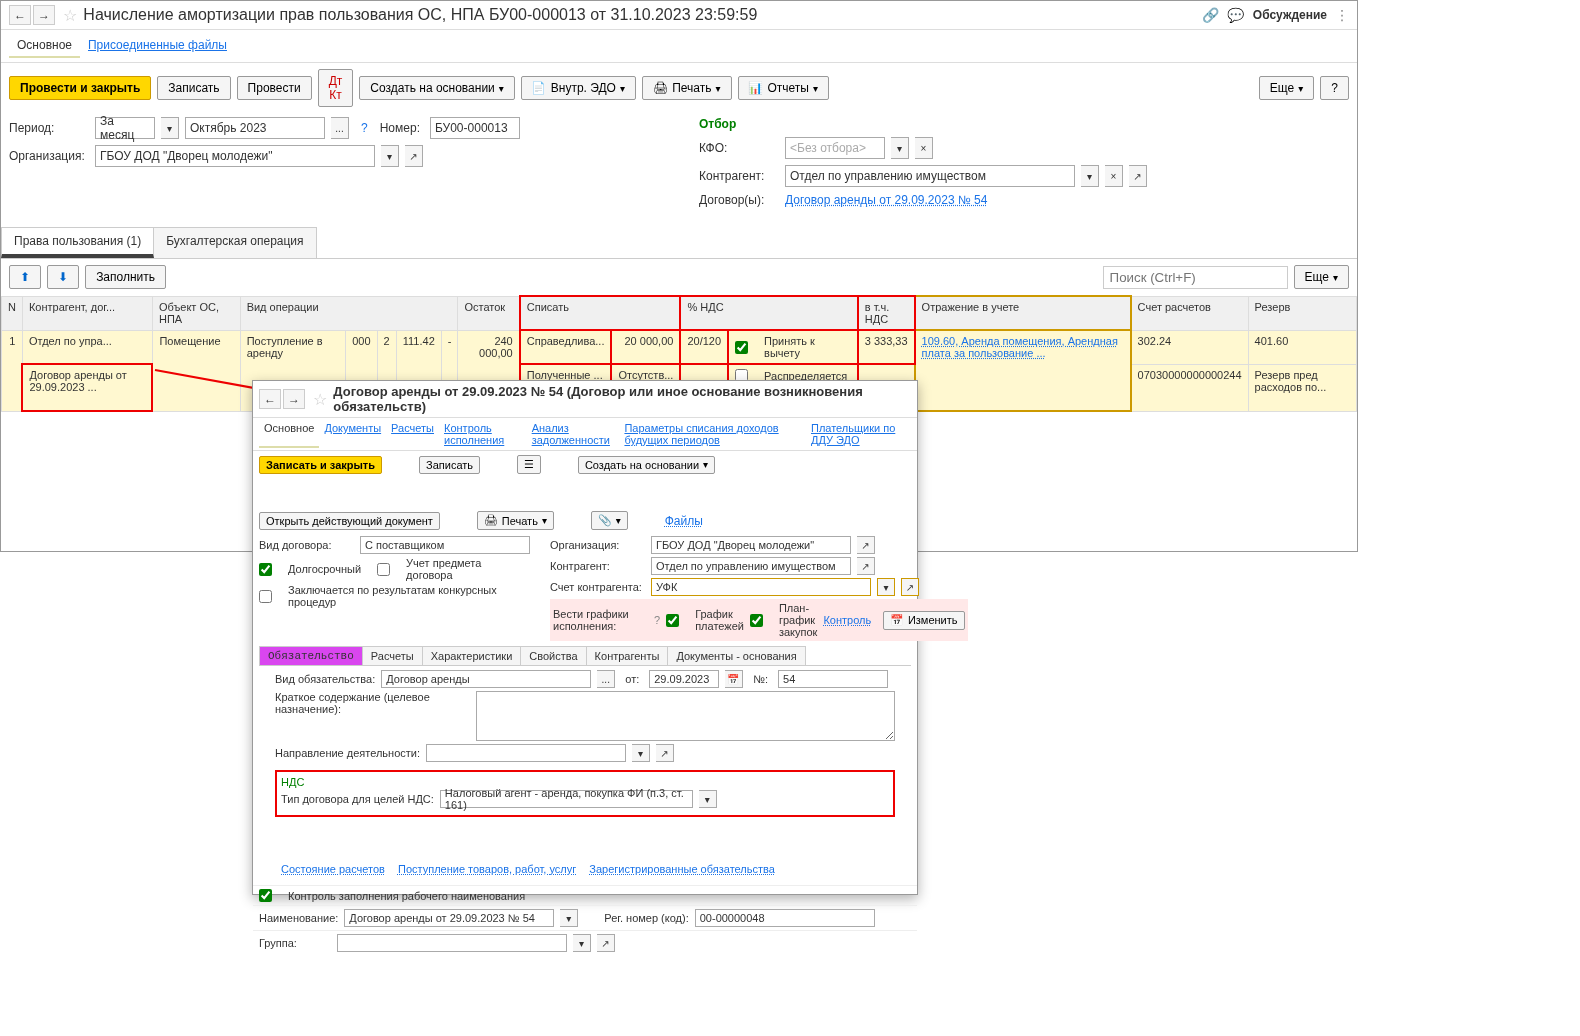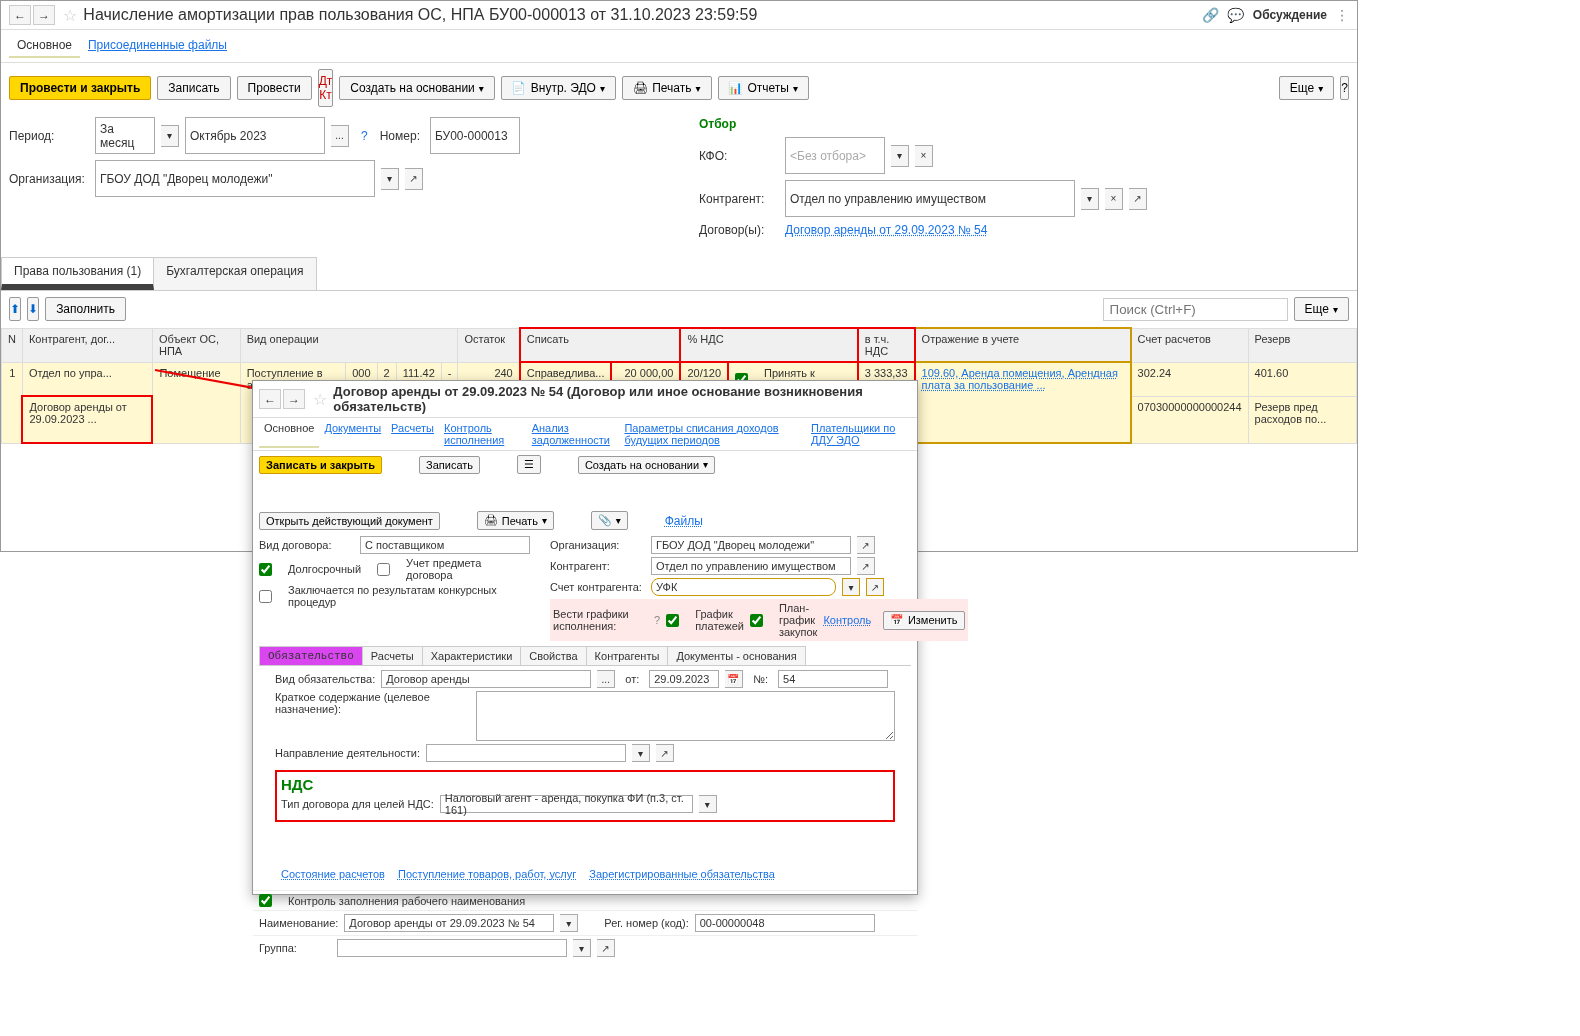--- a/index.html
+++ b/index.html
@@ -17,38 +17,38 @@
 
 
 .tabs-row { display: flex; padding: 4px 8px; border-bottom: 1px solid #ddd; }
 .tab-link { padding: 4px 8px; color: #1a73e8; text-decoration: underline; cursor: pointer; font-size: 12px; }
 .tab-link.active { color: #333; text-decoration: none; border-bottom: 2px solid #dda; }
 
 
 .toolbar { display: flex; align-items: center; padding: 6px 8px; gap: 6px; flex-wrap: wrap; }
 .btn { padding: 4px 10px; border: 1px solid #999; background: #f5f5f5; cursor: pointer; font-size: 12px; border-radius: 2px; display: inline-flex; align-items: center; gap: 4px; }
 .btn.yellow { background: #ffd700; border-color: #cc9900; font-weight: bold; }
-.btn.icon-only { padding: 4px 0; }
+.btn.icon-only { padding: 4px 10px; }
 .dropdown-arrow::after { content: " ▾"; font-size: 10px; }
 
 
 .fields-area { padding: 4px 8px; }
 .field-row { display: flex; align-items: center; margin-bottom: 6px; gap: 6px; }
 .field-label { min-width: 80px; }
-.field-input { border: 1px solid #aaa; padding: 2px 4px; background: #fff; height: 37px; display: flex; align-items: center; }
+.field-input { border: 1px solid #aaa; padding: 2px 4px; background: #fff; height: 22px; display: flex; align-items: center; }
 .field-btn { width: 18px; height: 22px; border: 1px solid #aaa; border-left: none; background: #f5f5f5; display: flex; align-items: center; justify-content: center; cursor: pointer; font-size: 10px; }
 
 .two-col { display: flex; gap: 40px; }
 .col { flex: 1; }
 .green-label { color: #008000; font-weight: bold; }
 
 
 .sec-tabs { display: flex; border-bottom: 1px solid #ccc; margin-top: 10px; }
 .sec-tab { padding: 6px 12px; border: 1px solid #ccc; border-bottom: none; background: #f5f5f5; cursor: pointer; margin-right: -1px; }
-.sec-tab.active { background: #fff; border-bottom: 6px solid #404040; position: relative; z-index: 1; }
+.sec-tab.active { background: #fff; border-bottom: 4px solid #404040; position: relative; z-index: 1; }
 
 
 .table-toolbar { display: flex; align-items: center; padding: 6px 8px; gap: 6px; }
 .spacer { flex: 1; }
 .search-box { border: 1px solid #ccc; padding: 3px 6px; width: 185px; color: #aaa; }
 
 
 .data-table { width: 100%; border-collapse: collapse; }
 .data-table th, .data-table td { border: 1px solid #ddd; padding: 4px 6px; font-size: 11px; text-align: left; vertical-align: top; }
 .data-table th { background: #f0f0f0; font-weight: normal; }
@@ -70,21 +70,21 @@
 .sub-window .tab-link { font-size: 11px; padding: 2px 5px; }
 .sub-window .toolbar { padding: 4px 6px; gap: 37px; }
 .sub-window .btn { padding: 2px 6px; font-size: 11px; }
 .sub-window .field-row { margin-bottom: 3px; font-size: 11px; }
 .sub-window .field-label { min-width: 95px; font-size: 11px; }
 .sub-window .field-input { height: 18px; font-size: 11px; }
 .sub-window .field-btn { height: 18px; }
 .yellow-border { border: 1px solid #cc9900 !important; }
 
 .nds-box { border: 2px solid #e00; padding: 4px; margin-top: 8px; }
-.nds-title { color: #008000; font-weight: bold; font-size: 15px; }
+.nds-title { color: #008000; font-weight: normal; font-size: 11px; }
 
 .bottom-links { padding: 6px; font-size: 11px; }
 .bottom-links a { color: #1a73e8; text-decoration: underline dotted; margin-right: 10px; }
 
 .checkbox { display: inline-flex; align-items: center; gap: 16px; font-size: 11px; }
 .checkbox input { margin: 0; }
 .chk-green input:checked { accent-color: #008000; }
 
 .sub-tabs { display: flex; border-bottom: 1px solid #ccc; margin-top: 6px; }
 .sub-tab { padding: 3px 8px; border: 1px solid #ccc; border-bottom: none; background: #f5f5f5; font-size: 11px; cursor: pointer; margin-right: -1px; }
@@ -311,21 +311,21 @@
         <span class="field-input" style="width:200px;">ГБОУ ДОД "Дворец молодежи"</span>
         <span class="field-btn">↗</span>
       </div>
       <div class="field-row">
         <span class="field-label">Контрагент:</span>
         <span class="field-input" style="width:200px;">Отдел по управлению имуществом</span>
         <span class="field-btn">↗</span>
       </div>
       <div class="field-row">
         <span class="field-label">Счет контрагента:</span>
-        <span class="field-input yellow-border" style="width:185px;border-radius:8px;">УФК</span>
+        <span class="field-input yellow-border" style="width:220px;">УФК</span>
         <span class="field-btn yellow-border">▾</span>
         <span class="field-btn yellow-border">↗</span>
       </div>
       <div class="field-row" style="background:#ffe8e8;padding:3px;">
         <span class="field-label">Вести графики исполнения:</span>
         <span style="color:#888;">?</span>
         <label class="checkbox chk-green">
             <input type="checkbox" checked="" style="">
             <span>График платежей</span>
           </label>

